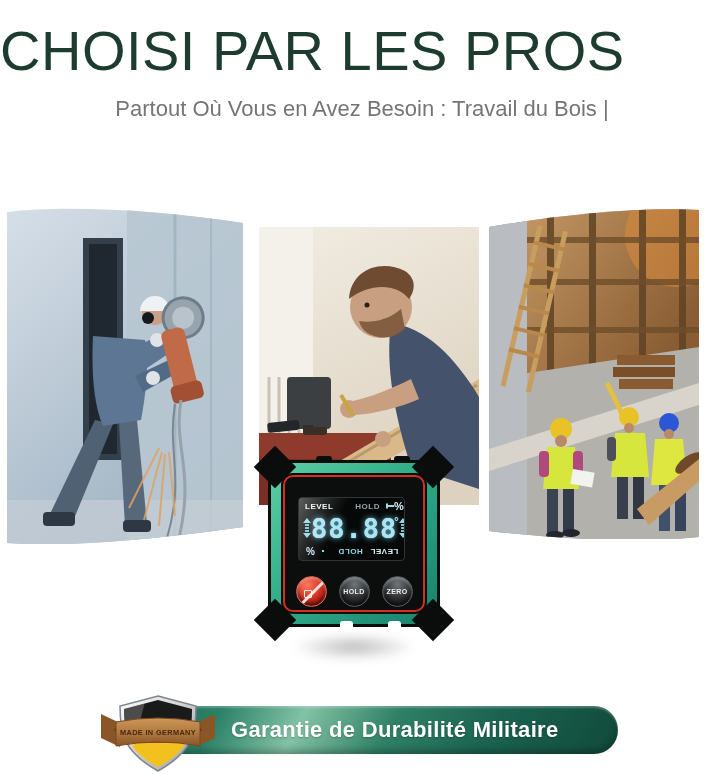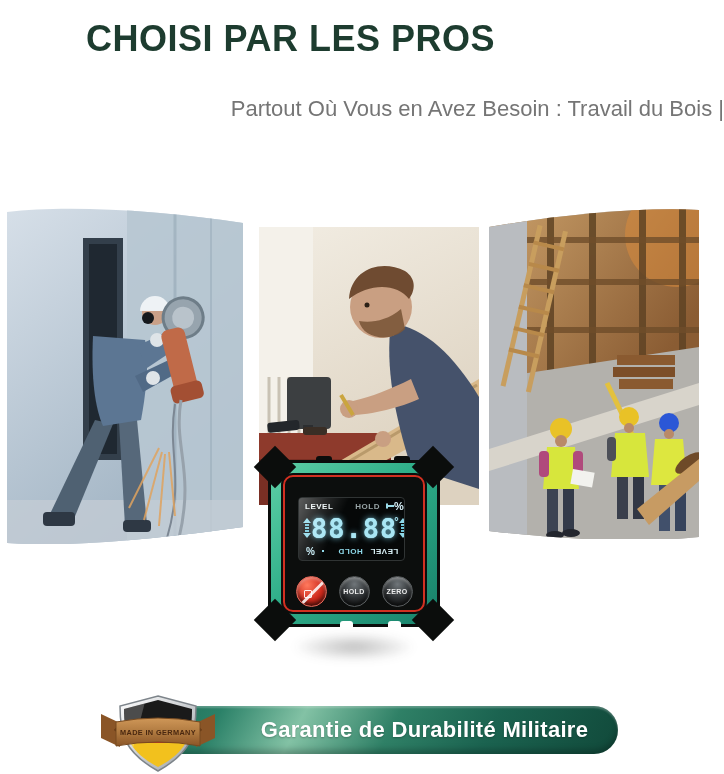--- a/index.html
+++ b/index.html
@@ -2,26 +2,26 @@
 <html><head>
 <meta charset="utf-8">
 <style>
   * { margin:0; padding:0; box-sizing:border-box; }
   body { background:#ffffff; font-family:"Liberation Sans", sans-serif; }
   .page { position:relative; width:724px; height:774px; background:#ffffff; overflow:hidden; }
 
   
   .title {
     position:absolute; left:0; top:18px; width:581px;
-    text-align:center; font-size:36px; font-weight:700; letter-spacing:0.5px;
+    text-align:center; font-size:56px; font-weight:400; letter-spacing:0.5px;
     color:#1d3c2f; white-space:nowrap;
   }
   .subtitle {
     position:absolute; left:0; top:92px; width:724px;
-    text-align:right; font-size:22px; font-weight:500; line-height:34px;
+    text-align:center; font-size:22px; font-weight:500; line-height:34px;
     color:#757575;
   }
 
   
   .panel { position:absolute; display:block; }
   .panel-left   { left:7px;   top:208px; }
   .panel-center { left:259px; top:227px; }
   .panel-right  { left:489px; top:207px; }
 
   
@@ -132,21 +132,21 @@
   }
 
   
   .banner {
     position:absolute; left:143px; top:706px; width:475px; height:48px; border-radius:24px;
     background:linear-gradient(118deg,#1f6a55 0%,#2b8168 16%,#83c2a5 33%,#2f8066 52%,#1b6350 72%,#11493a 100%);
     box-shadow:inset 0 2px 2px rgba(255,255,255,0.25), inset 0 -4px 6px rgba(0,0,0,0.25);
     display:flex; align-items:center; z-index:2;
   }
   .banner-text {
-    flex:1; margin-left:88px; text-align:center;
+    flex:1; margin-left:88px; text-align:left;
     color:#ffffff; font-size:22px; font-weight:700; letter-spacing:0.3px;
     text-shadow:0 1px 2px rgba(0,0,0,0.25);
   }
   .badge { position:absolute; left:100px; top:690px; z-index:5; }
 </style>
 </head>
 <body>
 
 <div class="page">
 

